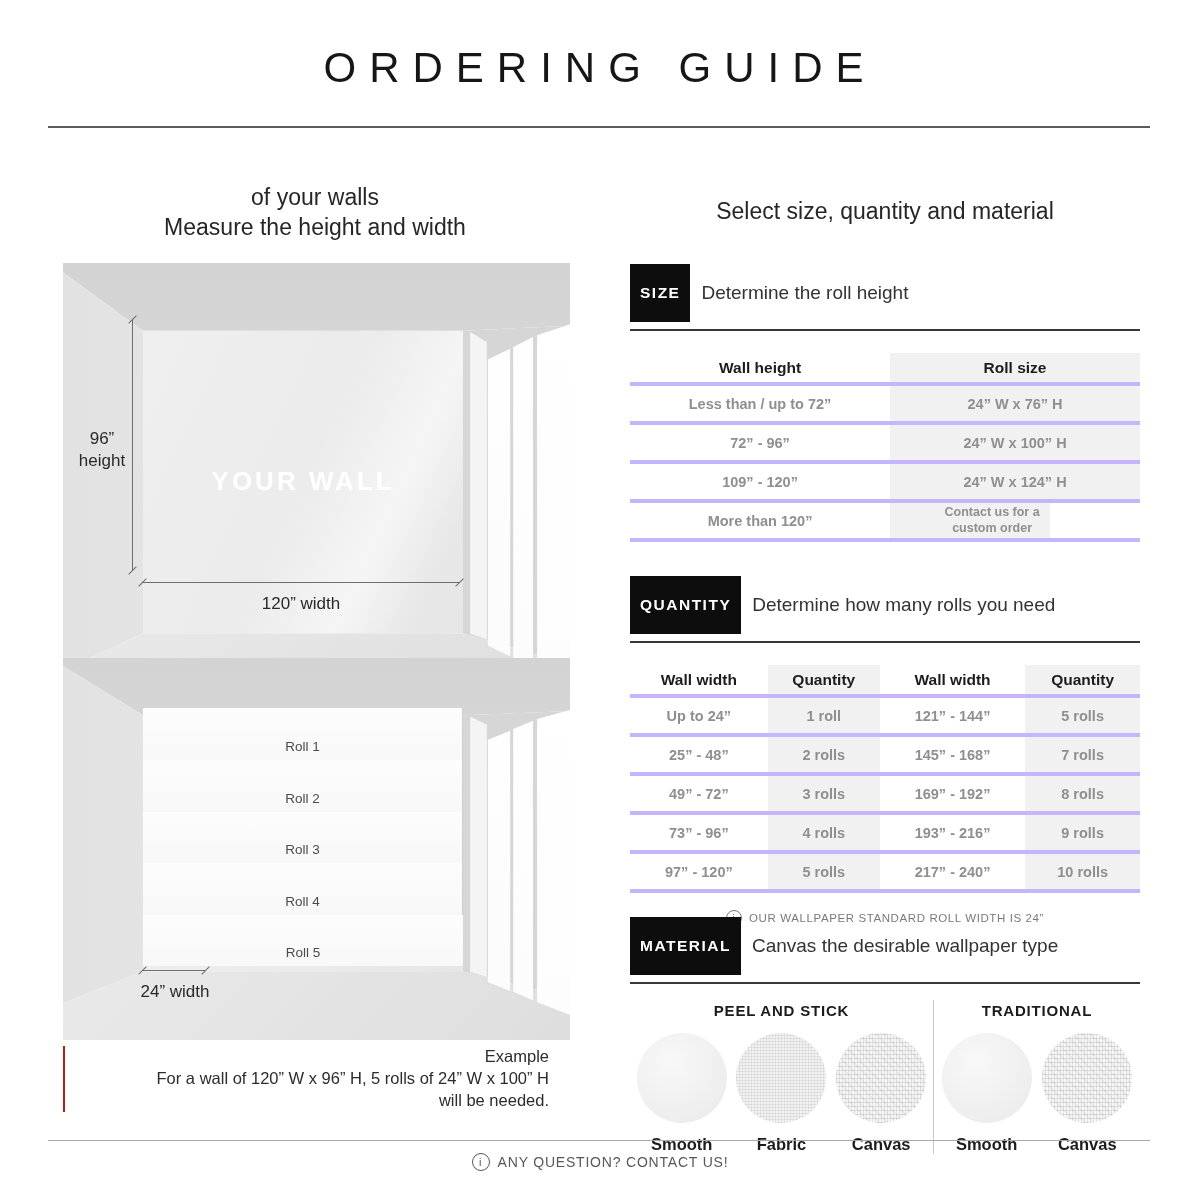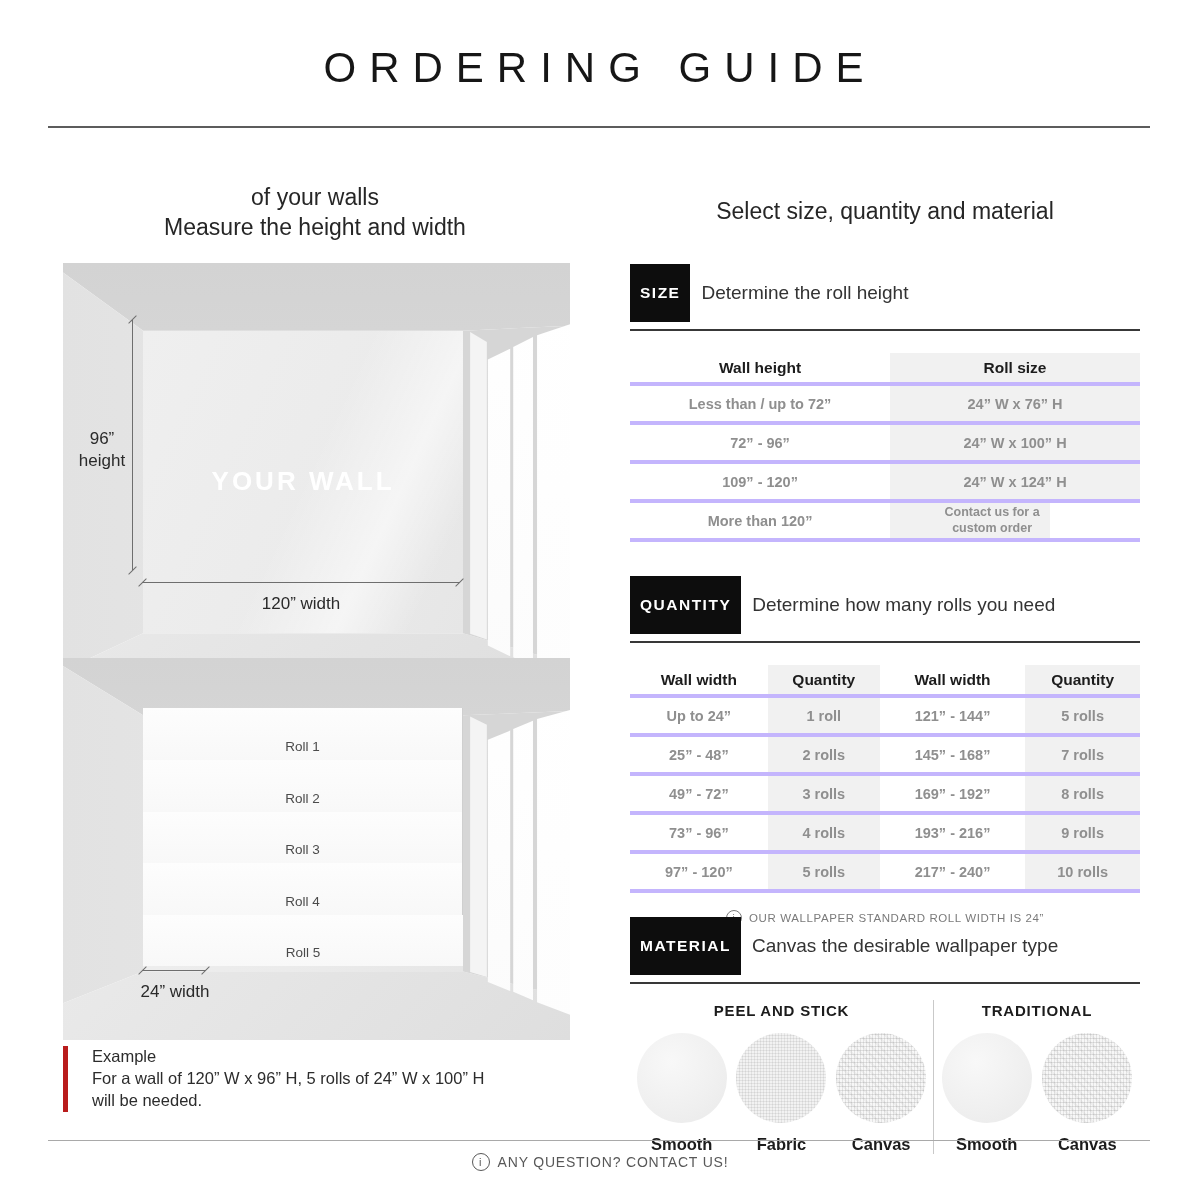--- a/index.html
+++ b/index.html
@@ -84,22 +84,22 @@
     margin-right:1px;
   }
   .panel:last-child{margin-right:0;}
   .panel .roll-label{
     position:absolute;bottom:6px;left:0;width:100%;text-align:center;
     font-size:13.5px;color:#4b4b4b;
   }
   
   .example{
     position:absolute;left:63px;top:1046px;width:470px;
-    border-left:5px solid #b91c1c;padding-left:24px;
-    font-size:16.5px;line-height:1.33;color:#2c2c2c;
+    border-left:2px solid #b91c1c;padding-left:14px;
+    font-size:16.5px;line-height:1.33;color:#2c2c2c;text-align:right;
   }
   
   .section{position:absolute;left:630px;width:510px;}
   .sec-size{top:264px;}
   .sec-qty{top:576px;}
   .sec-mat{top:917px;}
   .sec-head{display:flex;align-items:center;border-bottom:2px solid #383838;padding-bottom:7px;}
   .badge{
     background:#0d0d0d;color:#ffffff;font-weight:700;font-size:15.5px;
     letter-spacing:1.5px;padding:20px 10px;

